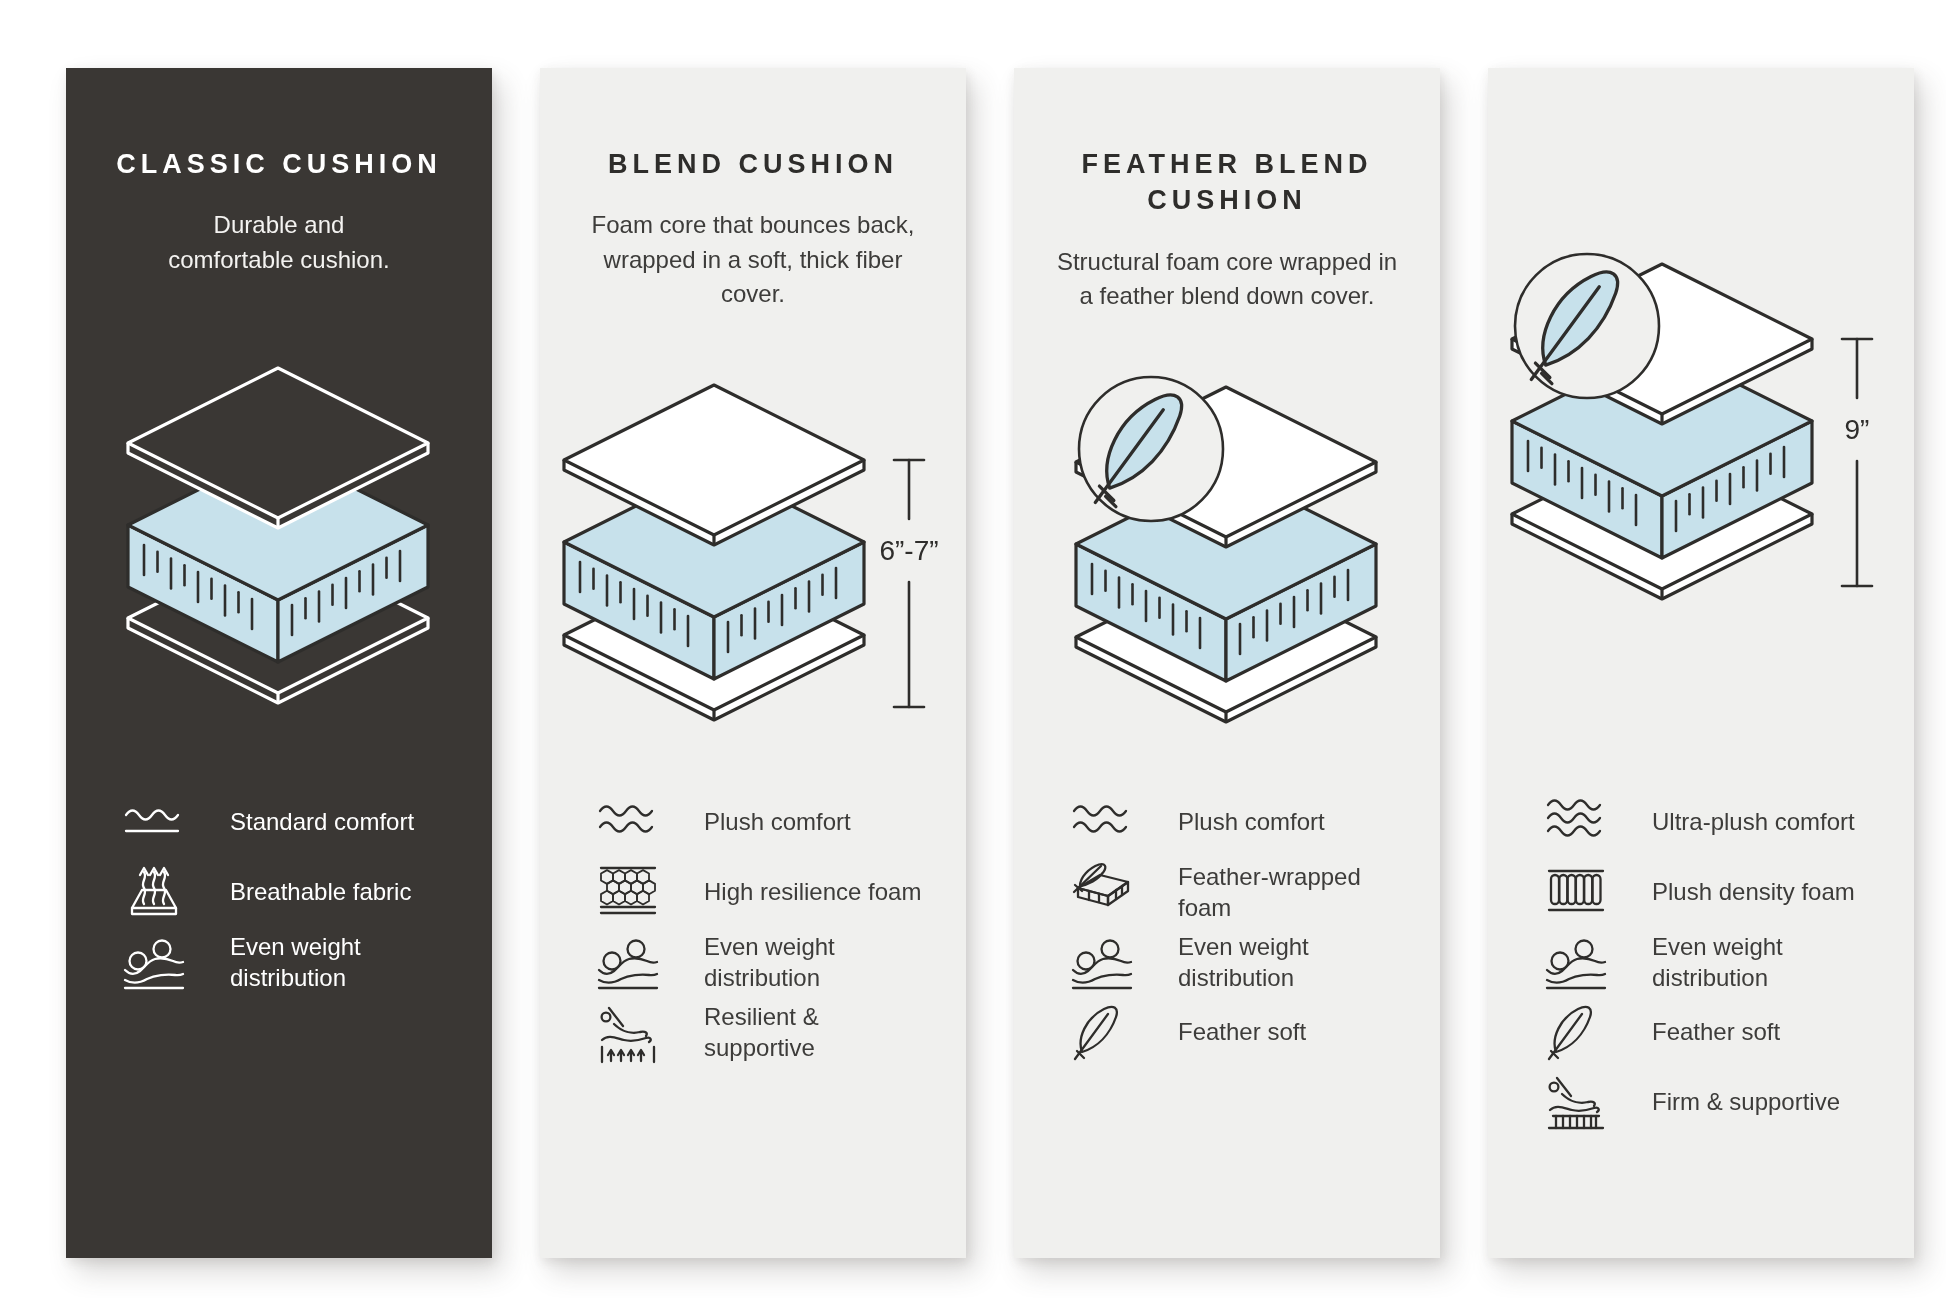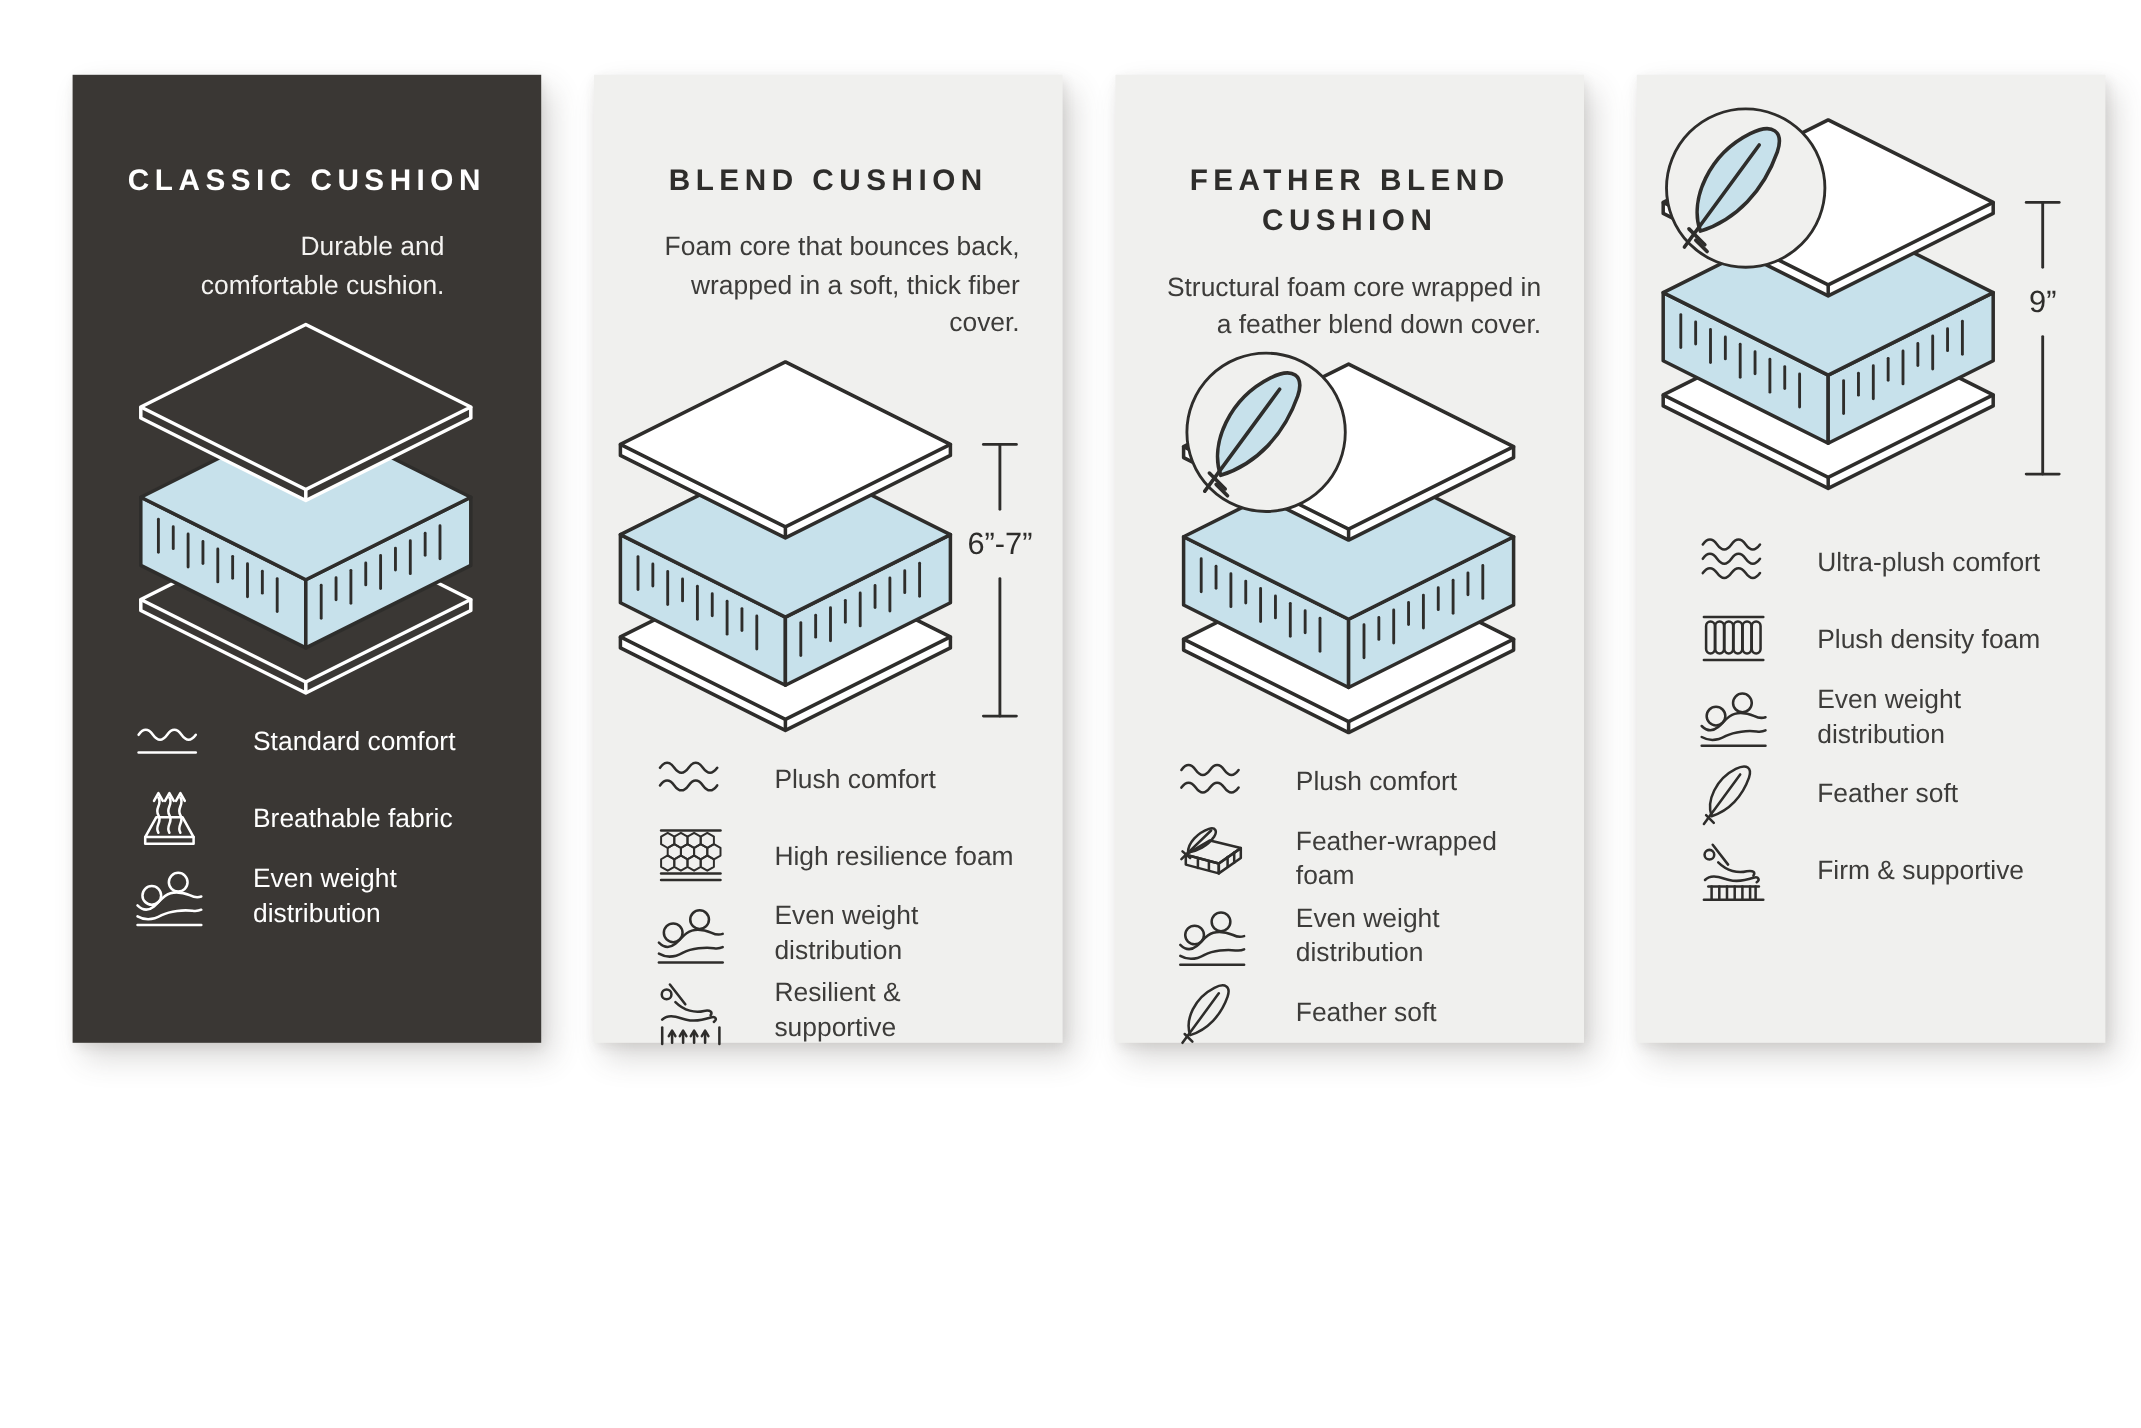--- a/index.html
+++ b/index.html
@@ -19,21 +19,21 @@
     overflow:hidden;
   }
   .board{
     position:absolute;
     left:66px; top:68px;
     display:flex;
     gap:48px;
   }
   .card{
     width:426px;
-    height:880px;
+    height:1190px;
     background:var(--card-light);
     box-shadow: 10px 14px 26px rgba(70,64,58,.20), 2px 4px 10px rgba(70,64,58,.12);
     display:flex;
     flex-direction:column;
   }
   .card.dark{
     background:var(--card-dark);
     color:#ffffff;
   }
   .card-header{
@@ -47,21 +47,20 @@
     line-height:1.35;
     color:var(--ink);
   }
   .card.dark .card-title{color:#ffffff;}
   .card-desc{
     font-size:24px;
     line-height:1.42;
     margin:26px auto 0;
     max-width:348px;
     color:var(--text);
-    text-align:right;
   }
   .card.dark .card-desc{color:#f4f3f1; max-width:250px;}
   .diagram{
     flex:1;
     display:flex;
     align-items:center;
     justify-content:center;
     color:var(--ink);
   }
   .card.dark .diagram{color:#ffffff;}

